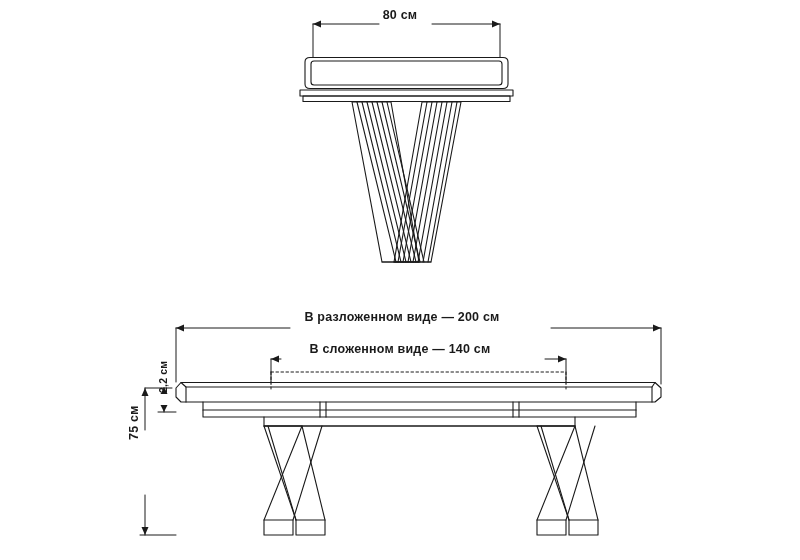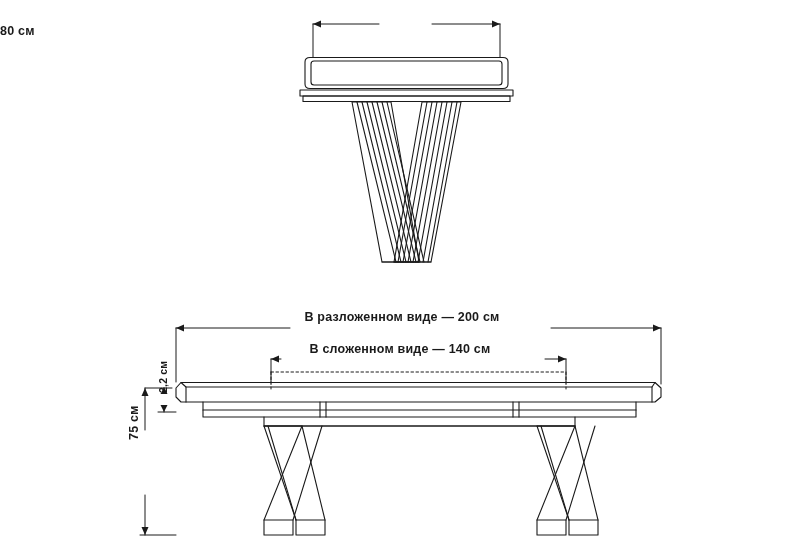--- a/index.html
+++ b/index.html
@@ -20,22 +20,23 @@
   .dim-label {
     position: absolute;
     font-size: 12.5px;
     font-weight: bold;
     color: #1a1a1a;
     white-space: nowrap;
     letter-spacing: 0.2px;
   }
   .label-80 {
     left: 0;
-    top: 24px;
-    width: 800px;
+    top: 8px;
+    width: 800px;
+    text-align: center;
   }
   .label-open {
     left: 0;
     top: 310px;
     width: 800px;
     text-align: center;
     padding-left: 4px;
     box-sizing: border-box;
   }
   .label-closed {

